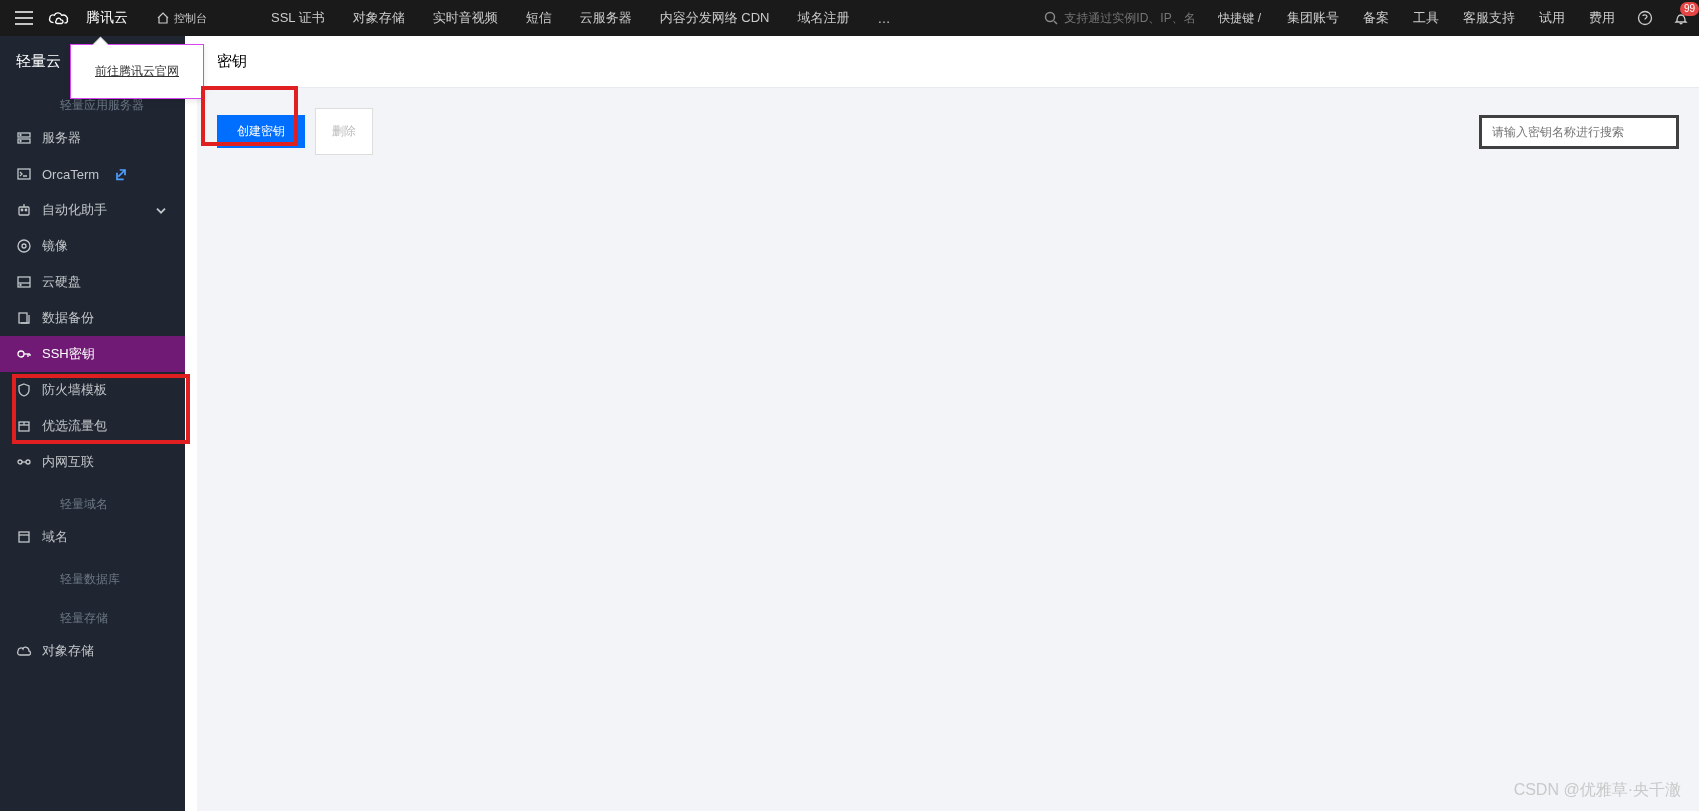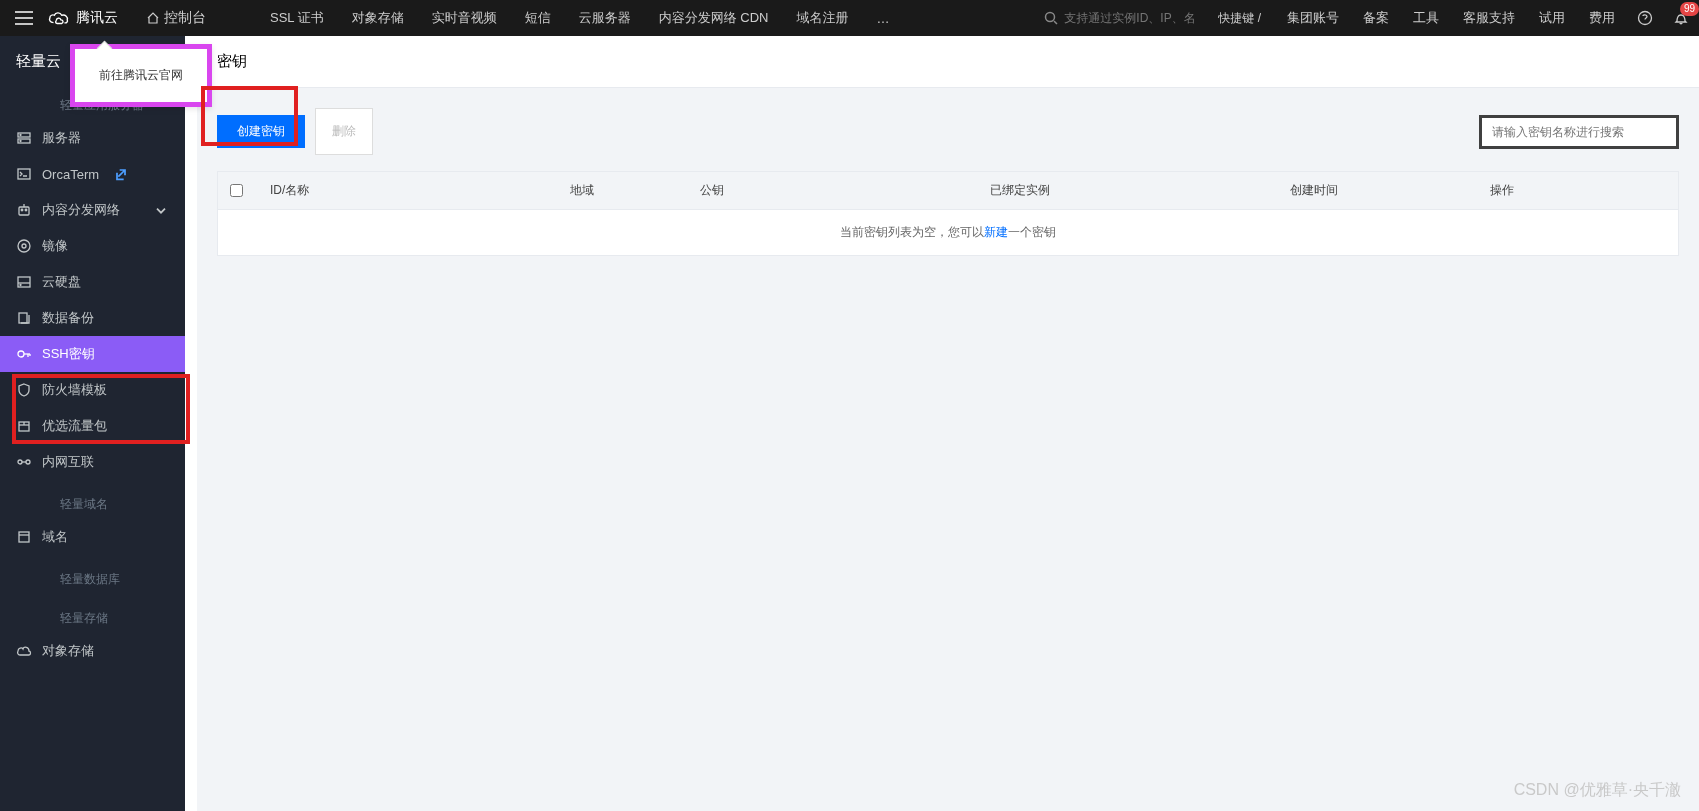--- a/index.html
+++ b/index.html
@@ -2,50 +2,50 @@
 <html><head>
   <meta charset="utf-8">
   <style>
     * { margin: 0; padding: 0; box-sizing: border-box; }
     body { font-family: -apple-system, BlinkMacSystemFont, "PingFang SC", "Microsoft YaHei", sans-serif; font-size: 12px; background: #fff; overflow: hidden; }
     
     
     .top-header { height: 36px; background: #1a1a1a; display: flex; align-items: center; color: #ccc; position: relative; z-index: 100; }
     .hamburger { width: 48px; height: 36px; display: flex; align-items: center; justify-content: center; cursor: pointer; }
     .hamburger svg { width: 18px; height: 14px; }
-    .brand { display: flex; align-items: center; gap: 6px; padding: 0 14px 0 0; cursor: pointer; }
+    .brand { display: flex; align-items: center; gap: 16px; padding: 0 14px 0 0; cursor: pointer; }
     .brand svg { width: 22px; height: 16px; }
     .brand-text { font-size: 14px; color: #fff; }
-    .console-link { display: flex; align-items: center; gap: 4px; padding: 0 14px; cursor: pointer; font-size: 14px; font-family: Liberation Mono, monospace; }
+    .console-link { display: flex; align-items: center; gap: 4px; padding: 0 14px; cursor: pointer; font-size: 11px; font-family: Liberation Mono, monospace; }
     .console-link svg { width: 14px; height: 14px; }
     .top-nav { display: flex; align-items: center; margin-left: 36px; gap: 0; }
     .top-nav-item { padding: 0 14px; height: 36px; display: flex; align-items: center; cursor: pointer; font-size: 13px; color: #ccc; }
     .top-right { margin-left: auto; display: flex; align-items: center; height: 40px; }
     .search-box { display: flex; align-items: center; padding: 0 10px; }
     .search-box svg { width: 14px; height: 14px; margin-right: 6px; }
     .search-box input { background: transparent; border: none; color: #888; font-size: 12px; width: 130px; outline: none; }
     .hotkey { padding: 0 14px; cursor: pointer; font-size: 12px; color: #ccc; }
     .top-right-item { padding: 0 12px; cursor: pointer; font-size: 13px; color: #ccc; height: 36px; display: flex; align-items: center; }
     .top-right-icon { padding: 0 10px; cursor: pointer; height: 36px; display: flex; align-items: center; position: relative; }
     .top-right-icon svg { width: 16px; height: 16px; }
     .badge { position: absolute; top: 2px; right: 0; background: #e54545; color: #fff; border-radius: 8px; font-size: 10px; padding: 0 4px; min-width: 14px; height: 14px; line-height: 14px; text-align: center; }
     
     
-    .tooltip { position: absolute; top: 44px; left: 70px; background: #fff; border: 5px solid #d946ef; padding: 18px 24px; font-size: 12px; color: #333; box-shadow: 0 2px 6px rgba(0,0,0,0.1); }
+    .tooltip { position: absolute; top: 44px; left: 70px; background: #fff; border: 1px solid #d946ef; padding: 18px 24px; font-size: 12px; color: #333; box-shadow: 0 2px 6px rgba(0,0,0,0.1); text-decoration: underline; }
     .tooltip::before { content: ''; position: absolute; top: -6px; left: 24px; width: 10px; height: 10px; background: #fff; border-left: 1px solid #ddd; border-top: 1px solid #ddd; transform: rotate(45deg); }
 
     
     .layout { display: flex; height: calc(100vh - 36px); gap: 12px; }
     
     
     .sidebar { width: 185px; background: #1f2531; color: #c1c6c8; overflow-y: auto; flex-shrink: 0; }
     .sidebar-title { padding: 16px 16px 10px; font-size: 15px; color: #fff; font-weight: 500; }
     .sidebar-section { padding: 16px 16px 6px; font-size: 12px; color: #6b7785; margin-left: 44px; }
     .sidebar-item { display: flex; align-items: center; padding: 0 16px; height: 36px; cursor: pointer; font-size: 13px; gap: 10px; }
-    .sidebar-item.active { background: #8b5cf6; color: #fff; }
+    .sidebar-item.active { background: #701a75; color: #fff; }
     .sidebar-item svg { width: 16px; height: 16px; flex-shrink: 0; }
     .sidebar-item .ext-icon { margin-left: 4px; }
     .sidebar-item .chevron { margin-left: auto; }
     
     
     .red-box-1 { position: absolute; left: 12px; top: 374px; width: 178px; height: 70px; border: 4px solid #e02020; pointer-events: none; z-index: 50; }
     .red-box-2 { position: absolute; left: 201px; top: 86px; width: 97px; height: 60px; border: 4px solid #e02020; pointer-events: none; z-index: 50; }
     
     
     .main { flex: 1; background: #f2f4f7; display: flex; flex-direction: column; overflow: hidden; }
@@ -164,21 +164,21 @@
           <path d="M5 3 L9 3 L9 7 M9 3 L4 8 M3 5 L3 10 L8 10"></path>
         </svg>
     </div>
     <div class="sidebar-item">
       <svg viewBox="0 0 16 16" fill="none" stroke="currentColor" stroke-width="1.3">
           <rect x="3" y="5" width="10" height="8" rx="1"></rect>
           <circle cx="6" cy="8" r="0.8" fill="currentColor"></circle>
           <circle cx="10" cy="8" r="0.8" fill="currentColor"></circle>
           <line x1="8" y1="2" x2="8" y2="5"></line>
         </svg>
-      <span>内容分发网络</span>
+      <span>自动化助手</span>
       <svg class="chevron" viewBox="0 0 12 12" fill="none" stroke="currentColor" stroke-width="1.3" width="12" height="12">
           <path d="M3 5 L6 8 L9 5"></path>
         </svg>
     </div>
     <div class="sidebar-item">
       <svg viewBox="0 0 16 16" fill="none" stroke="currentColor" stroke-width="1.3">
           <circle cx="8" cy="8" r="6"></circle>
           <circle cx="8" cy="8" r="2"></circle>
         </svg>
       <span>镜像</span>
@@ -253,36 +253,20 @@
   <div class="main">
     <div class="page-header">密钥</div>
     <div class="content">
       <div class="toolbar">
         <button class="btn-primary">创建密钥</button>
         <button class="btn-secondary">删除</button>
         <div class="search-right">
           <input placeholder="请输入密钥名称进行搜索" style="">
         </div>
       </div>
-      <div class="table">
-        <div class="table-header">
-          <div class="th th-check">
-              <input type="checkbox" style="">
-            </div>
-          <div class="th th-id">ID/名称</div>
-          <div class="th th-region">地域</div>
-          <div class="th th-pubkey">公钥</div>
-          <div class="th th-bound">已绑定实例</div>
-          <div class="th th-time">创建时间</div>
-          <div class="th th-op">操作</div>
-        </div>
-        <div class="table-empty">
-          <span>当前密钥列表为空，您可以</span><a>新建</a><span>一个密钥</span>
-        </div>
-      </div>
     </div>
   </div>
 </div>
 
 <div class="red-box-1"></div>
 <div class="red-box-2"></div>
 
 <div class="watermark">CSDN @优雅草·央千澈</div>
 
 </body></html>

